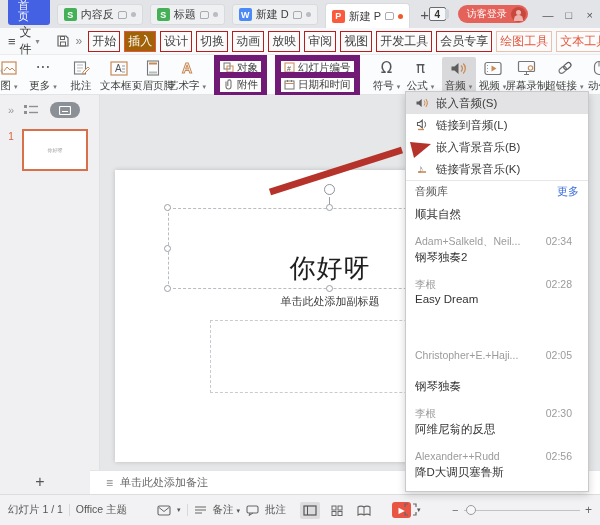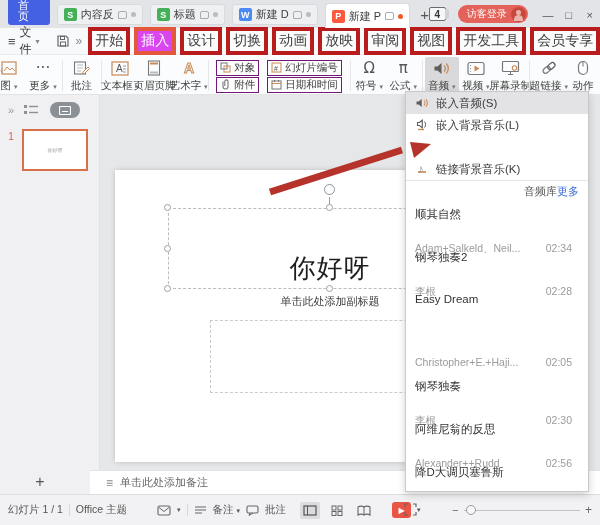--- a/index.html
+++ b/index.html
@@ -30,35 +30,35 @@
 .avatar:after{content:"";position:absolute;left:3px;top:8px;width:9px;height:6px;border-radius:5px 5px 0 0;background:#ecb3ad}
 .winbtn{width:21px;text-align:center;color:#555;font-size:11px;margin-bottom:7px}
 
 .menubar{height:27px;background:#f8f9fa;display:flex;align-items:center;padding:0 8px;border-bottom:1px solid #ececee}
 .mb-file{display:flex;align-items:center;gap:4px;color:#3b3b3b;font-size:12px}
 .hamb{font-size:13px;color:#555}
 .mb-caret{font-size:8px;color:#888}
 .mb-sep{width:1px;height:14px;background:#ddd;margin:0 8px}
 .mb-chev{color:#888;font-size:12px;margin:0 6px}
 .mb-items{display:flex;align-items:center;gap:4px}
-.mb-it{font-size:14px;color:#414141;border:4px solid #b91c1c;padding:1px 3px;background:#fbfbfc;white-space:nowrap}
-.mb-it.active{background:#d946ef;border-color:#e4573d;color:#fff}
+.mb-it{font-size:12px;color:#414141;border:1px solid #b91c1c;padding:1px 3px;background:#fbfbfc;white-space:nowrap}
+.mb-it.active{background:#a16207;border-color:#e4573d;color:#fff}
 .mb-it.tool{color:#e4573d;border-color:#eabfae}
 
 .ribbon{height:40px;background:#fbfcfd;border-bottom:1px solid #e3e4e6;display:flex;align-items:stretch;padding:2px 0 0 0;position:relative}
 .rib-collapse{position:absolute;left:0;top:10px;font-size:10px;color:#999}
 .rbtn{display:flex;flex-direction:column;align-items:center;justify-content:flex-start;padding:2px 5px 0 5px;gap:2px;min-width:34px}
 .rbtn .ric{height:18px;display:flex;align-items:center;justify-content:center}
 .rbtn .rlb{font-size:10.5px;color:#3f3f3f;white-space:nowrap;line-height:1.2}
 .rbtn.pressed{background:#d9d9db;border-radius:2px}
 .rcaret{font-size:7px;color:#777}
 .rsep{width:1px;background:#e7e7e9;margin:3px 2px}
 .glyph-ic{font-size:15px;color:#555;font-family:"DejaVu Sans",sans-serif}
 .small-grid{display:grid;grid-template-columns:auto auto;grid-auto-rows:17px;column-gap:8px;align-items:center;padding:2px 6px 0 6px}
-.sg-it{display:flex;align-items:center;gap:3px;font-size:10.5px;color:#3f3f3f;border:1px solid #701a75;padding:0 3px;background:#fdfdfe;white-space:nowrap}
+.sg-it{display:flex;align-items:center;gap:3px;font-size:10.5px;color:#3f3f3f;border:6px solid #701a75;padding:0 3px;background:#fdfdfe;white-space:nowrap}
 .cutleft{margin-left:-8px}
 
 .workspace{height:375px;display:flex;position:relative;background:#e6e7e9}
 .panel{width:100px;background:#f0f0f2;border-right:1px solid #e0e0e2;position:relative}
 .panel-head{display:flex;align-items:center;height:30px;padding:0 8px;gap:10px}
 .ph-exp{color:#999;font-size:11px}
 .view-pill{width:30px;height:16px;background:#8b8f96;border-radius:8px;display:flex;align-items:center;justify-content:center;margin-left:2px}
 .thumb-row{display:flex;margin-top:4px}
 .thumb-num{width:22px;text-align:center;font-size:10px;color:#d8613c;padding-top:2px}
 .thumb{width:66px;height:42px;background:#fff;border:2px solid #d8704a;display:flex;align-items:center;justify-content:center}
@@ -92,26 +92,26 @@
 .zoom-plus{position:absolute;left:585px;color:#666;font-size:12px}
 .fullscr{position:absolute;left:404px;top:8px;color:#666}
 
 .dropdown{position:absolute;left:405px;top:91px;width:184px;height:401px;background:#fff;border:1px solid #c9c9cb;box-shadow:0 3px 8px rgba(0,0,0,.18);z-index:30}
 .dd-item{height:22px;display:flex;align-items:center;gap:7px;padding:0 8px;font-size:11.5px;color:#3a3a3a;white-space:nowrap}
 .dd-item.hl{background:#e3e3e5}
 .dd-ic{width:15px;display:flex;justify-content:center}
 .note-blue{color:#3f7ad6;font-size:13px;font-weight:bold}
 .note-gray{color:#8a8a8a;font-size:12px}
 .dd-div{height:1px;background:#e6e6e8;margin:0 0 0 0}
-.dd-head{height:21px;display:flex;align-items:center;justify-content:flex-end;padding:0 9px}
+.dd-head{height:21px;display:flex;align-items:center;justify-content:space-between;padding:0 9px}
 .dd-head-lb{font-size:11px;color:#555}
 .dd-more{font-size:11px;color:#3a6bd8}
 .track{height:43px;padding:5px 9px 0 9px}
 .tk-title{font-size:11.5px;color:#333;white-space:nowrap;overflow:hidden}
-.tk-sub{display:flex;justify-content:space-between;margin-top:20px}
+.tk-sub{display:flex;justify-content:space-between;margin-top:13px}
 .tk-artist{font-size:10.5px;color:#9b9b9b;white-space:nowrap;overflow:hidden}
 .tk-dur{font-size:10.5px;color:#9b9b9b;margin-right:7px}
 
 .arrow-svg{position:absolute;left:0;top:0;z-index:45;pointer-events:none}
 .watermark{position:absolute;left:390px;top:466px;width:210px;height:59px;z-index:50}
 .wm-logo{position:absolute;left:4px;top:4px;width:50px;height:52px;transform:rotate(-4deg) skewX(-4deg)}
 .wm-sq{position:absolute;width:21px;height:21px}
 .wm-site{position:absolute;left:52px;top:8px;font-size:17px;font-weight:bold;color:#1f64d0;letter-spacing:1px;white-space:nowrap;text-shadow:-1px -1px 0 #fff,1px -1px 0 #fff,-1px 1px 0 #fff,1px 1px 0 #fff,0 2px 2px rgba(255,255,255,.8)}
 .wm-url{position:absolute;left:66px;top:32px;font-size:13px;font-weight:bold;color:#2a6ad6;white-space:nowrap;text-shadow:-1px -1px 0 #fff,1px -1px 0 #fff,-1px 1px 0 #fff,1px 1px 0 #fff}
 </style>
@@ -476,24 +476,25 @@
       <span>嵌入音频(S)</span>
     </div>
     <div class="dd-item">
       <span class="dd-ic">
         <svg width="14" height="12" viewBox="0 0 14 12">
             <path d="M2.5 3.5v3h2l2.8 2.3V1.2L4.5 3.5z" fill="none" stroke="#5d5d5d" stroke-width="1.1"></path>
             <path d="M9.5 2.5c1.4 1.5 1.4 4.5 0 6" stroke="#5d5d5d" fill="none"></path>
             <path d="M3 10.5h6" stroke="#c98a56" stroke-width="1.4"></path>
           </svg>
       </span>
-      <span>嵌入背景音乐(L)</span>
+      <span>链接到音频(L)</span>
     </div>
     <div class="dd-item">
       <span class="dd-ic note-blue">♪</span>
+      <span>嵌入背景音乐(B)</span>
     </div>
     <div class="dd-item">
       <span class="dd-ic">
         <span class="note-gray">♪</span>
         <svg width="8" height="4" viewBox="0 0 8 4" style="margin-left:-6px;margin-top:8px">
             <path d="M0 2h8" stroke="#c98a56" stroke-width="1.6"></path>
           </svg>
       </span>
       <span>链接背景音乐(K)</span>
     </div>

